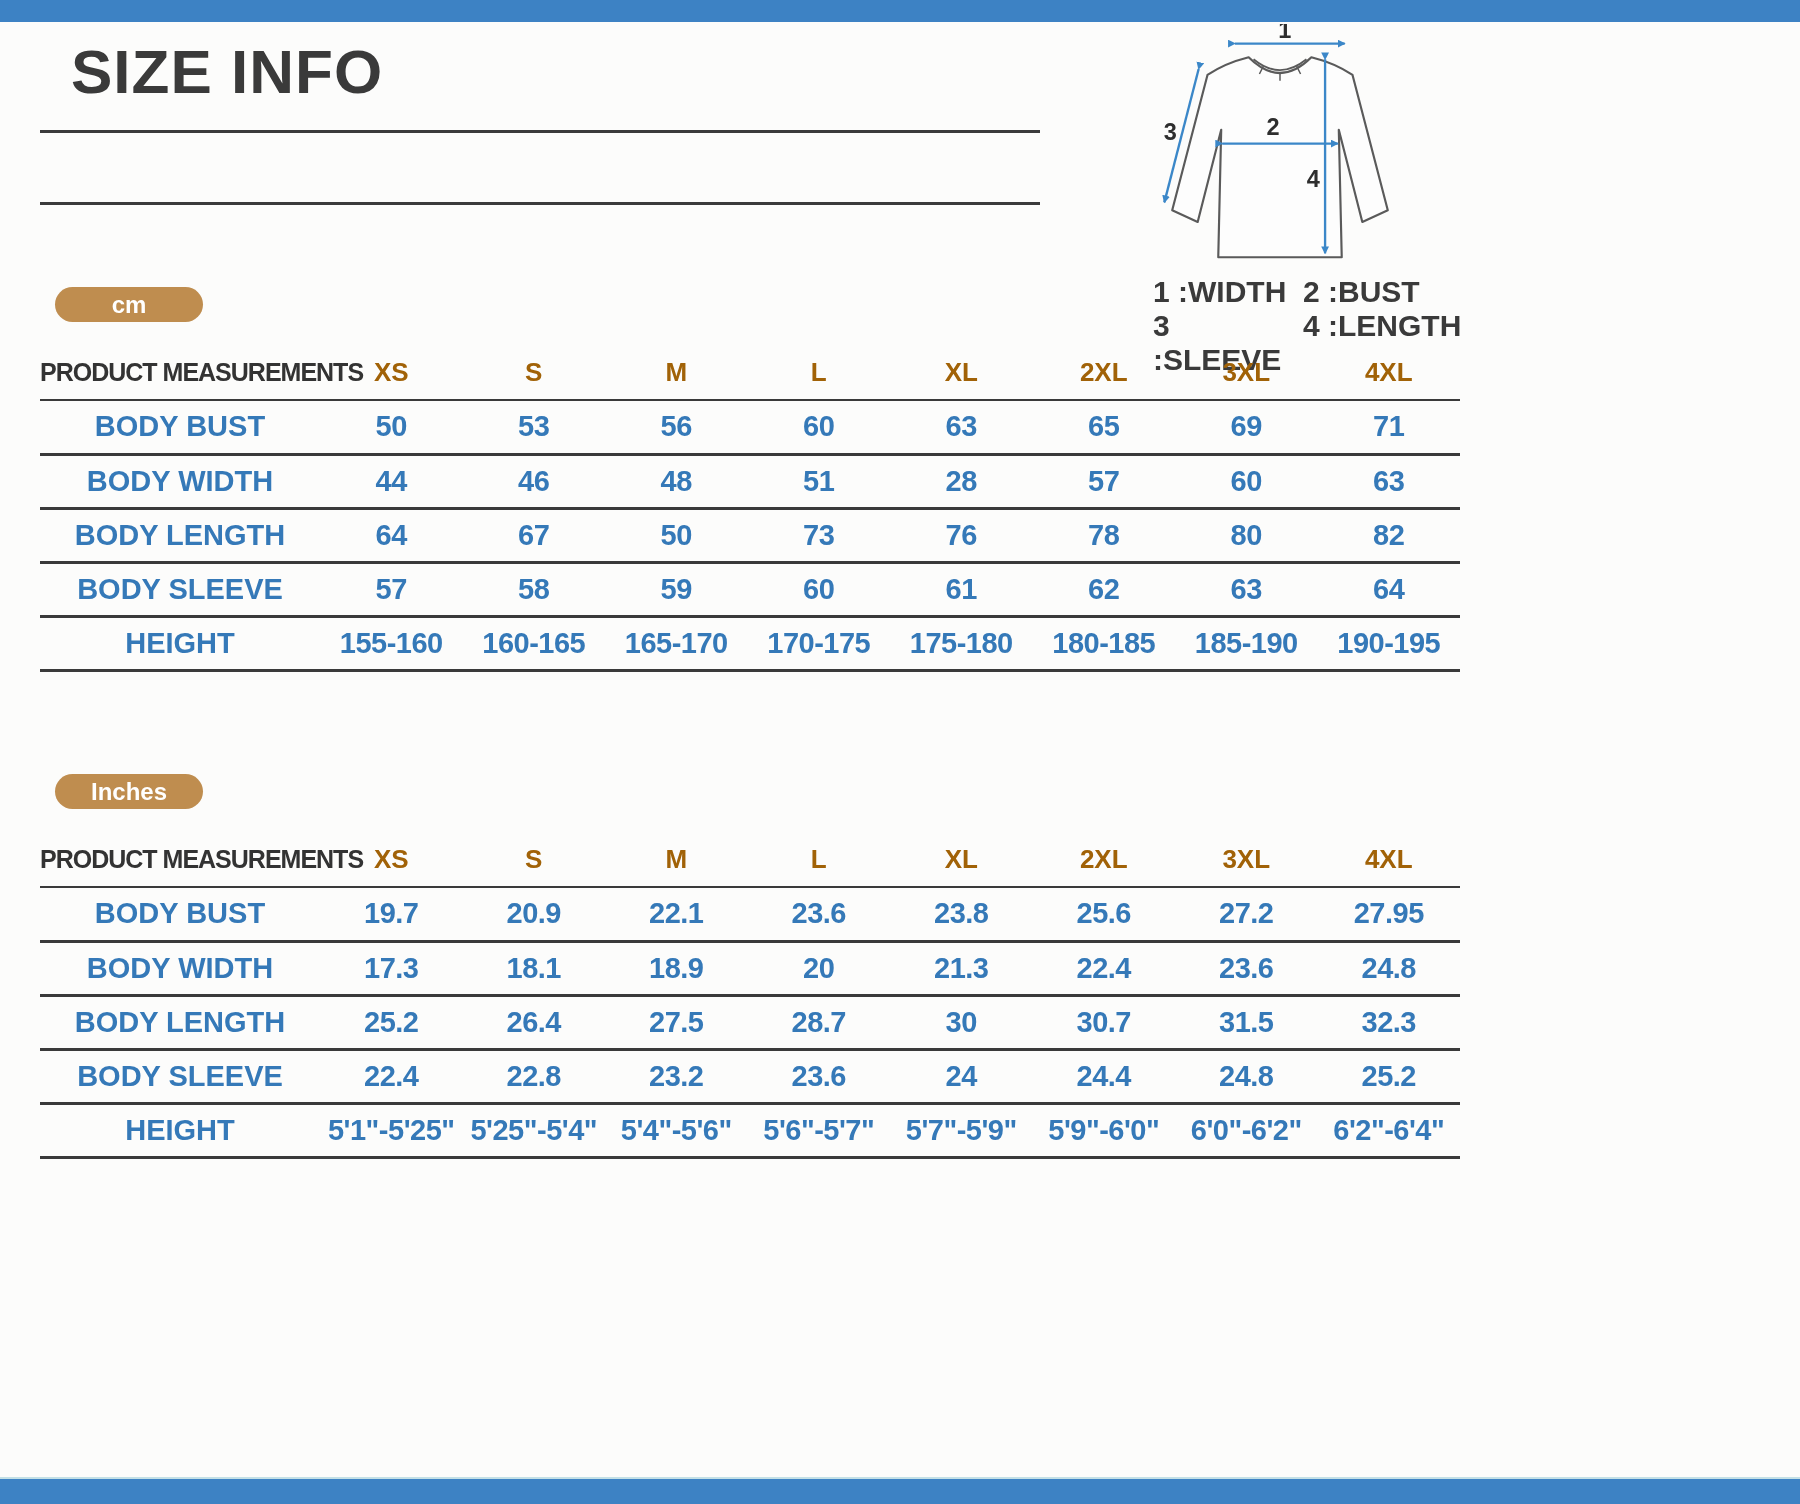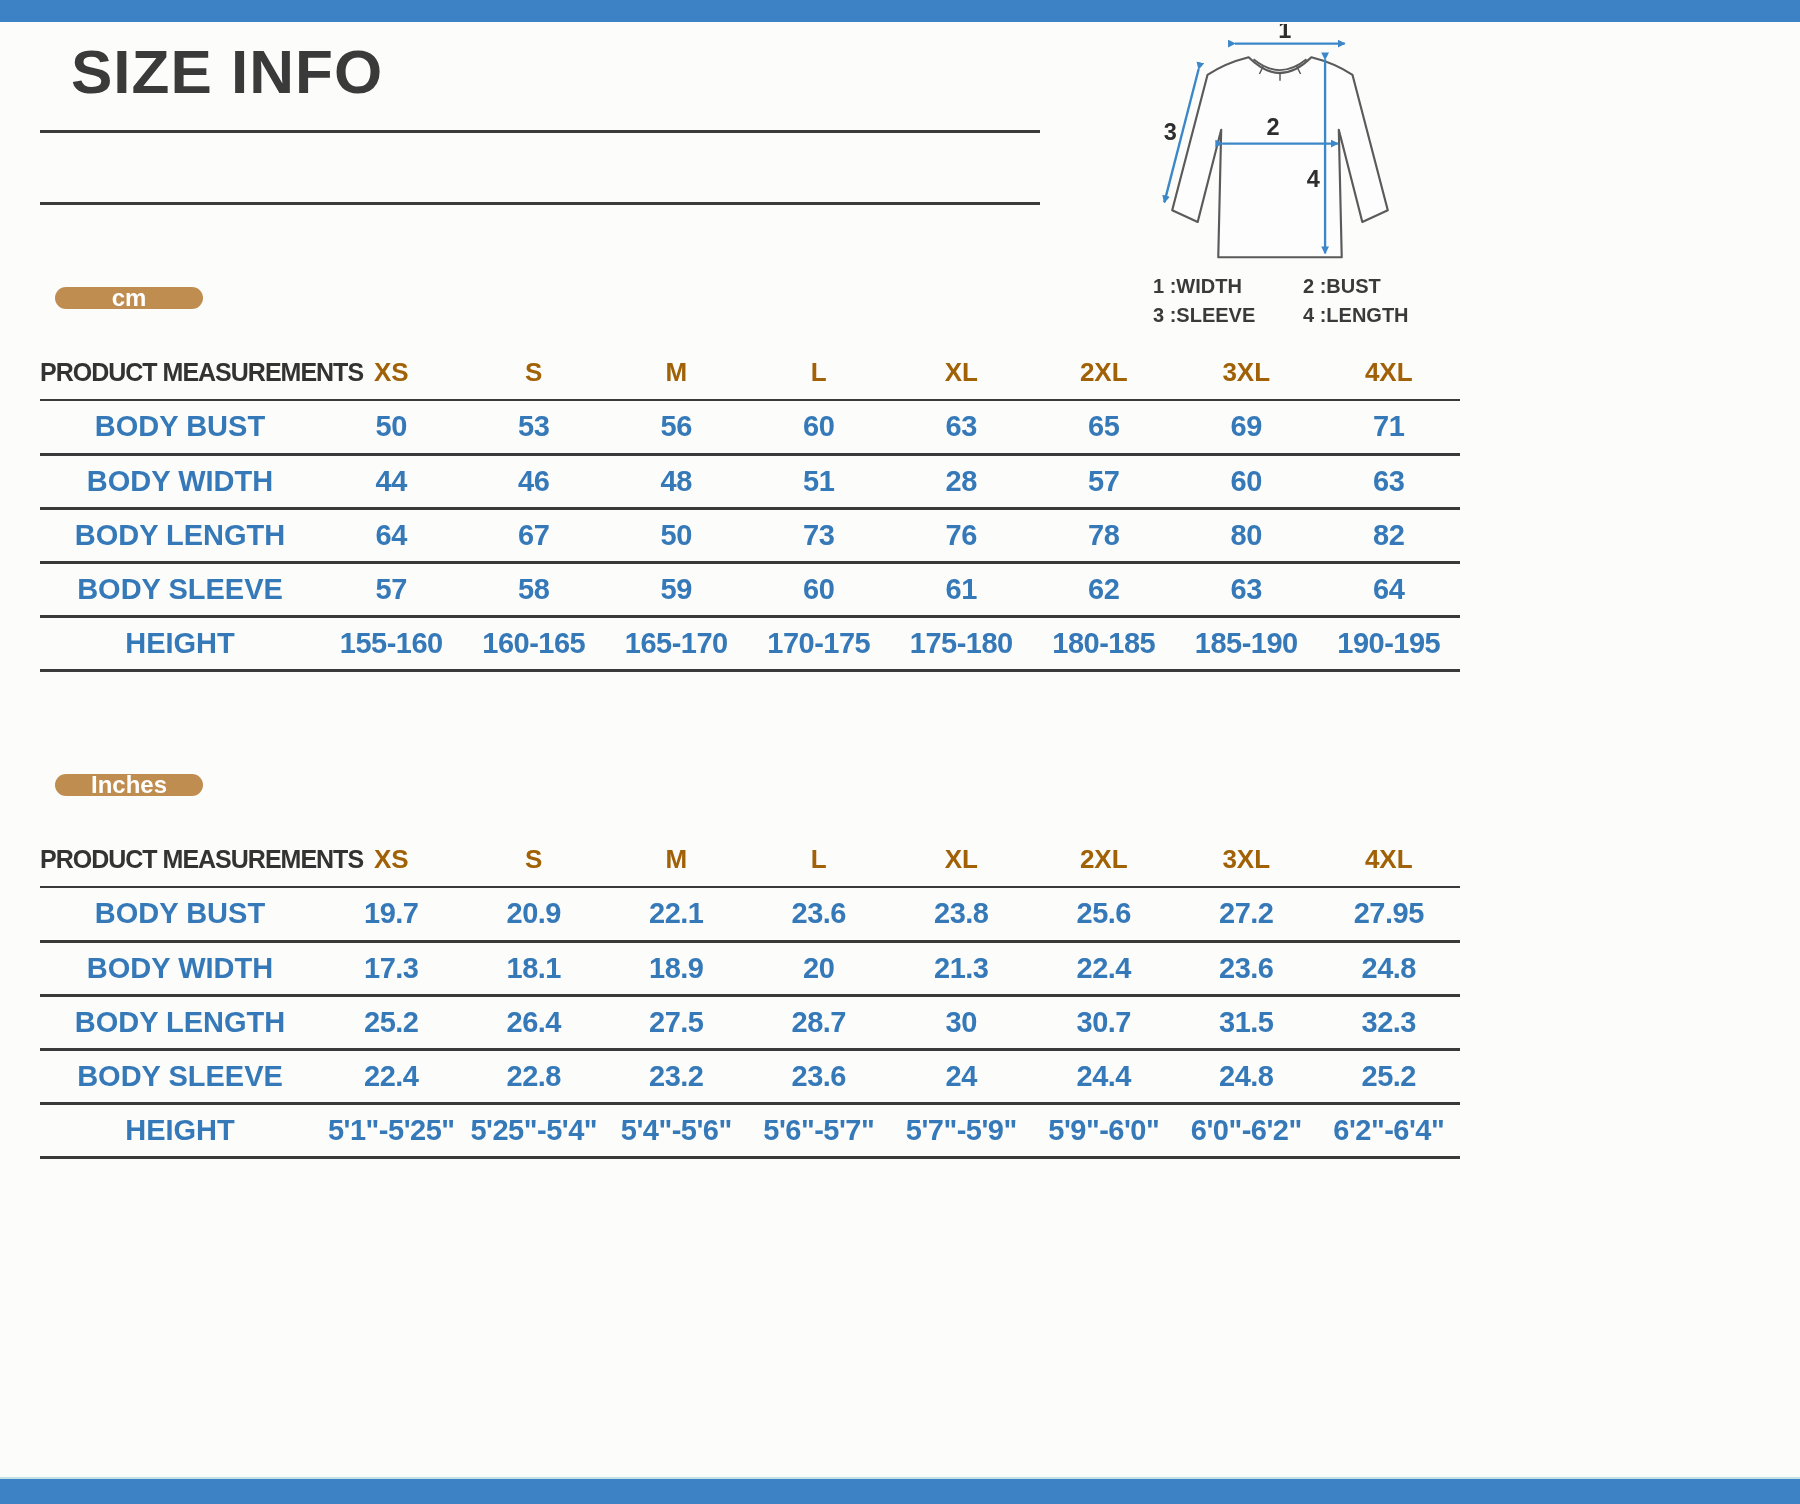--- a/index.html
+++ b/index.html
@@ -33,28 +33,28 @@
   .line-2 { left:40px; top:202px; width:1000px; }
   .page-subtitle {
     position:absolute; left:75px; top:134px;
     font-size:52px; font-weight:bold; color:#0d0d0d;
   }
 
   
   .diagram { position:absolute; left:1115px; top:24px; width:360px; }
   .legend {
     margin:2px 0 0 38px;
-    display:grid; grid-template-columns:150px 160px; row-gap:6px;
-    font-size:20px; font-weight:bold; color:#3a3a3a;
+    display:grid; grid-template-columns:150px 160px; row-gap:0;
+    font-size:30px; font-weight:bold; color:#3a3a3a;
   }
 
   
   .unit-badge {
     position:absolute; left:55px;
-    width:148px; height:22px; border-radius:18px;
+    width:148px; height:35px; border-radius:18px;
     background:#bf8d4f;
     color:#ffffff; font-size:24px; font-weight:bold;
     display:flex; align-items:center; justify-content:center;
   }
   .badge-cm { top:287px; }
   .badge-in { top:774px; }
 
   
   .size-table {
     position:absolute; left:40px; width:1420px;

